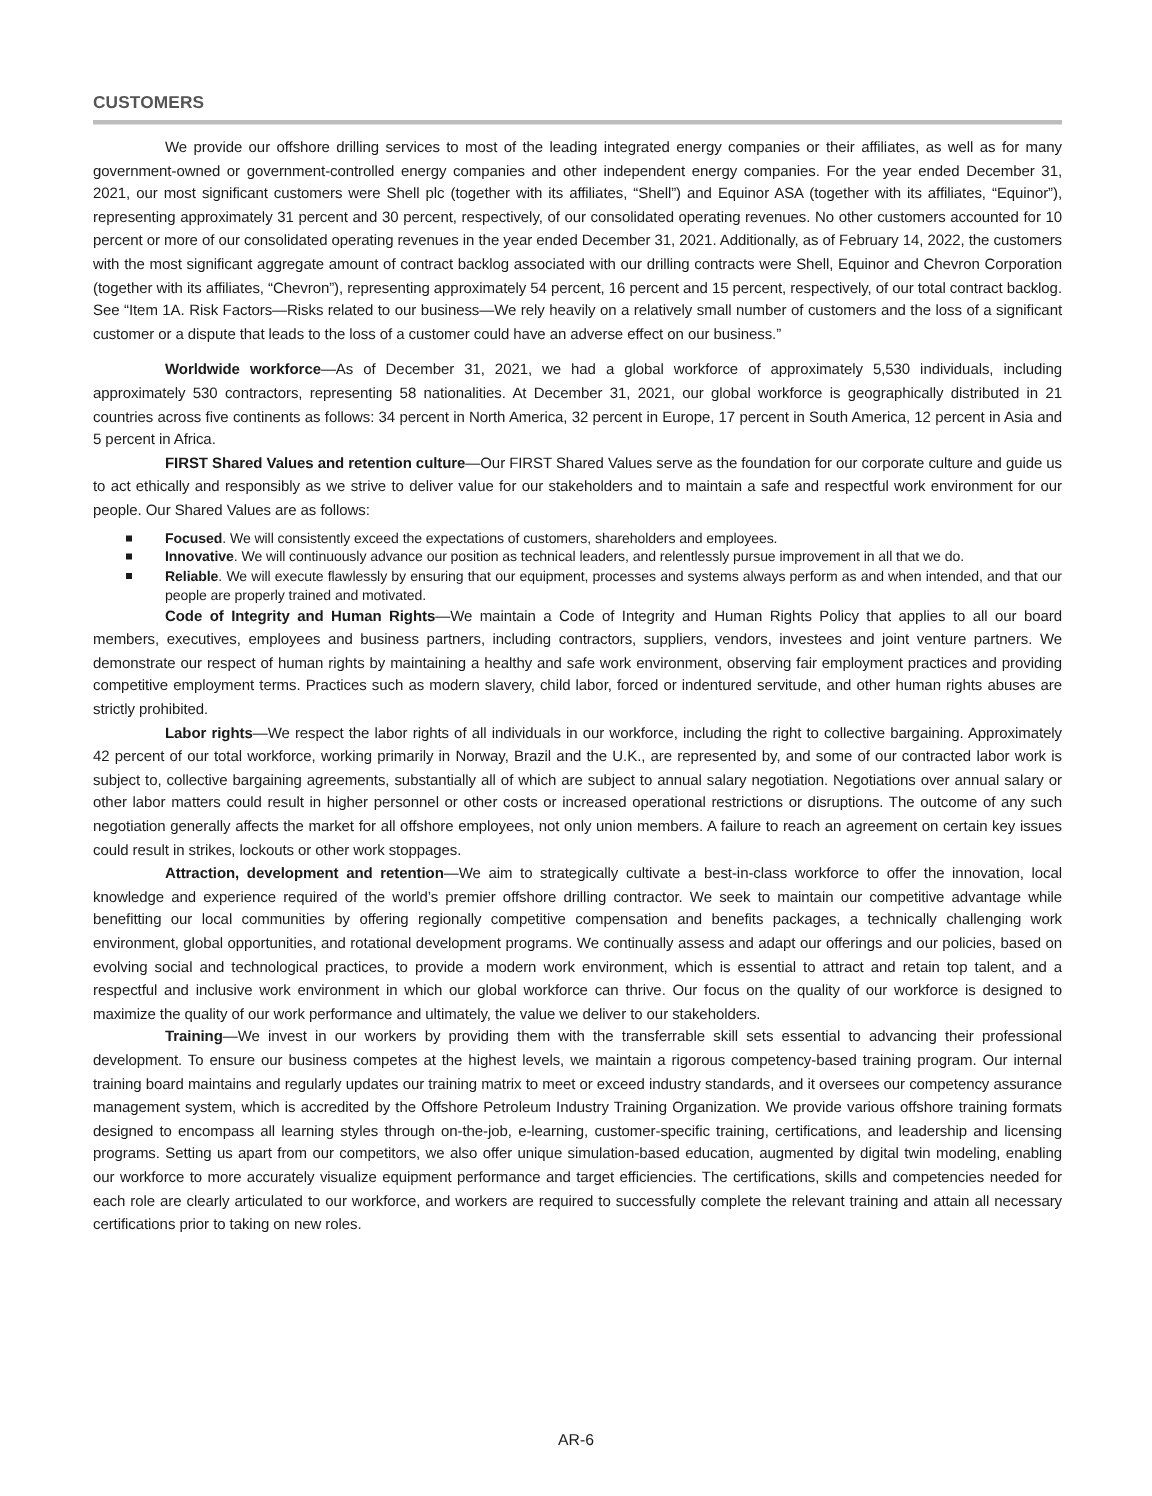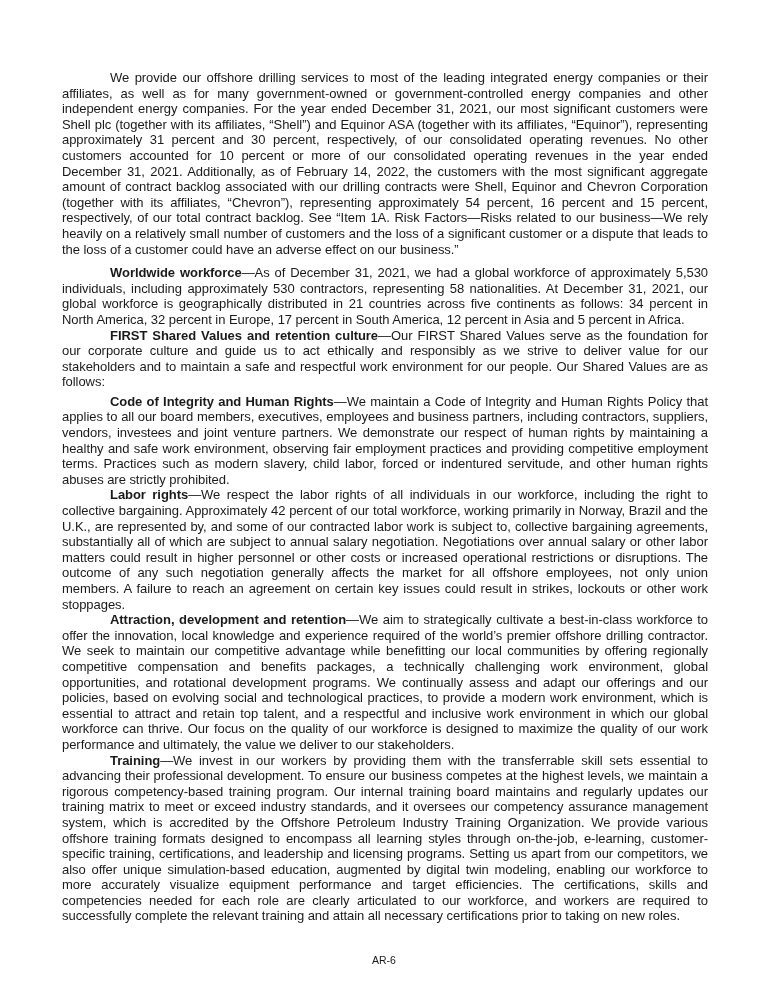--- a/index.html
+++ b/index.html
@@ -29,21 +29,21 @@
       letter-spacing: 0.1px;
       margin: 0;
       padding-bottom: 4px;
       border-bottom: 3px solid #bdbdbd;
       line-height: 14px;
     }
     .section-heading.second {
       margin-top: 13px;
     }
     .para {
-      font-size: 13px;
+      font-size: 10px;
       line-height: 15.6px;
       text-align: justify;
       text-indent: 48px;
       margin: 0 0 0 0;
       letter-spacing: -0.05px;
     }
     .para.first {
       margin-top: 8px;
     }
     .lead {
@@ -82,28 +82,32 @@
       text-align: center;
       font-size: 10.5px;
       color: #1a1a1a;
     }
   </style>
 </head>
 <body>
 
 <div class="page">
 
+  <h2 class="section-heading">CUSTOMERS</h2>
   <p class="para first">We provide our offshore drilling services to most of the leading integrated energy companies or their affiliates, as well as for many government-owned or government-controlled energy companies and other independent energy companies.  For the year ended December 31, 2021, our most significant customers were Shell plc (together with its affiliates, “Shell”) and Equinor ASA (together with its affiliates, “Equinor”), representing approximately 31 percent and 30 percent, respectively, of our consolidated operating revenues.  No other customers accounted for 10 percent or more of our consolidated operating revenues in the year ended December 31, 2021.  Additionally, as of February 14, 2022, the customers with the most significant aggregate amount of contract backlog associated with our drilling contracts were Shell, Equinor and Chevron Corporation (together with its affiliates, “Chevron”), representing approximately 54 percent, 16 percent and 15 percent, respectively, of our total contract backlog.  See “Item 1A. Risk Factors—Risks related to our business—We rely heavily on a relatively small number of customers and the loss of a significant customer or a dispute that leads to the loss of a customer could have an adverse effect on our business.”</p>
 
 
   <p class="para first"><span class="lead">Worldwide workforce</span><span>—As of December 31, 2021, we had a global workforce of approximately 5,530 individuals, including approximately 530 contractors, representing 58 nationalities.  At December 31, 2021, our global workforce is geographically distributed in 21 countries across five continents as follows: 34 percent in North America, 32 percent in Europe, 17 percent in South America, 12 percent in Asia and 5 percent in Africa.</span></p>
 
   <p class="para"><span class="lead">FIRST Shared Values and retention culture</span><span>—Our FIRST Shared Values serve as the foundation for our corporate culture and guide us to act ethically and responsibly as we strive to deliver value for our stakeholders and to maintain a safe and respectful work environment for our people.  Our Shared Values are as follows:</span></p>
 
   <ul class="values-list">
+    <li><span class="bullet"></span><span class="term">Focused</span><span>.  We will consistently exceed the expectations of customers, shareholders and employees.</span></li>
+    <li><span class="bullet"></span><span class="term">Innovative</span><span>.  We will continuously advance our position as technical leaders, and relentlessly pursue improvement in all that we do.</span></li>
+    <li><span class="bullet"></span><span class="term">Reliable</span><span>.  We will execute flawlessly by ensuring that our equipment, processes and systems always perform as and when intended, and that our people are properly trained and motivated.</span></li>
   </ul>
 
   <p class="para"><span class="lead">Code of Integrity and Human Rights</span><span>—We maintain a Code of Integrity and Human Rights Policy that applies to all our board members, executives, employees and business partners, including contractors, suppliers, vendors, investees and joint venture partners.  We demonstrate our respect of human rights by maintaining a healthy and safe work environment, observing fair employment practices and providing competitive employment terms.  Practices such as modern slavery, child labor, forced or indentured servitude, and other human rights abuses are strictly prohibited.</span></p>
 
   <p class="para"><span class="lead">Labor rights</span><span>—We respect the labor rights of all individuals in our workforce, including the right to collective bargaining.  Approximately 42 percent of our total workforce, working primarily in Norway, Brazil and the U.K., are represented by, and some of our contracted labor work is subject to, collective bargaining agreements, substantially all of which are subject to annual salary negotiation.  Negotiations over annual salary or other labor matters could result in higher personnel or other costs or increased operational restrictions or disruptions.  The outcome of any such negotiation generally affects the market for all offshore employees, not only union members.  A failure to reach an agreement on certain key issues could result in strikes, lockouts or other work stoppages.</span></p>
 
   <p class="para"><span class="lead">Attraction, development and retention</span><span>—We aim to strategically cultivate a best-in-class workforce to offer the innovation, local knowledge and experience required of the world’s premier offshore drilling contractor.  We seek to maintain our competitive advantage while benefitting our local communities by offering regionally competitive compensation and benefits packages, a technically challenging work environment, global opportunities, and rotational development programs.  We continually assess and adapt our offerings and our policies, based on evolving social and technological practices, to provide a modern work environment, which is essential to attract and retain top talent, and a respectful and inclusive work environment in which our global workforce can thrive.  Our focus on the quality of our workforce is designed to maximize the quality of our work performance and ultimately, the value we deliver to our stakeholders.</span></p>
 
   <p class="para"><span class="lead">Training</span><span>—We invest in our workers by providing them with the transferrable skill sets essential to advancing their professional development.  To ensure our business competes at the highest levels, we maintain a rigorous competency-based training program.  Our internal training board maintains and regularly updates our training matrix to meet or exceed industry standards, and it oversees our competency assurance management system, which is accredited by the Offshore Petroleum Industry Training Organization.  We provide various offshore training formats designed to encompass all learning styles through on-the-job, e-learning, customer-specific training, certifications, and leadership and licensing programs.  Setting us apart from our competitors, we also offer unique simulation-based education, augmented by digital twin modeling, enabling our workforce to more accurately visualize equipment performance and target efficiencies.  The certifications, skills and competencies needed for each role are clearly articulated to our workforce, and workers are required to successfully complete the relevant training and attain all necessary certifications prior to taking on new roles.</span></p>
 

